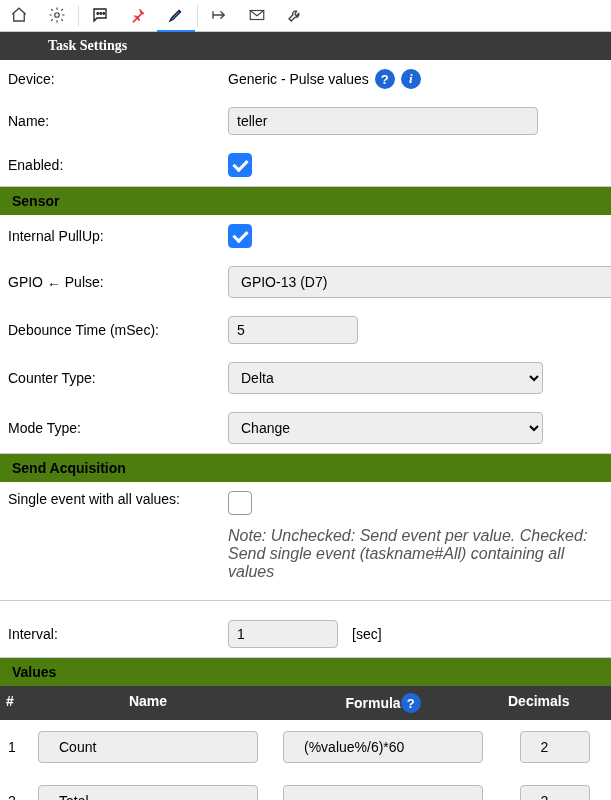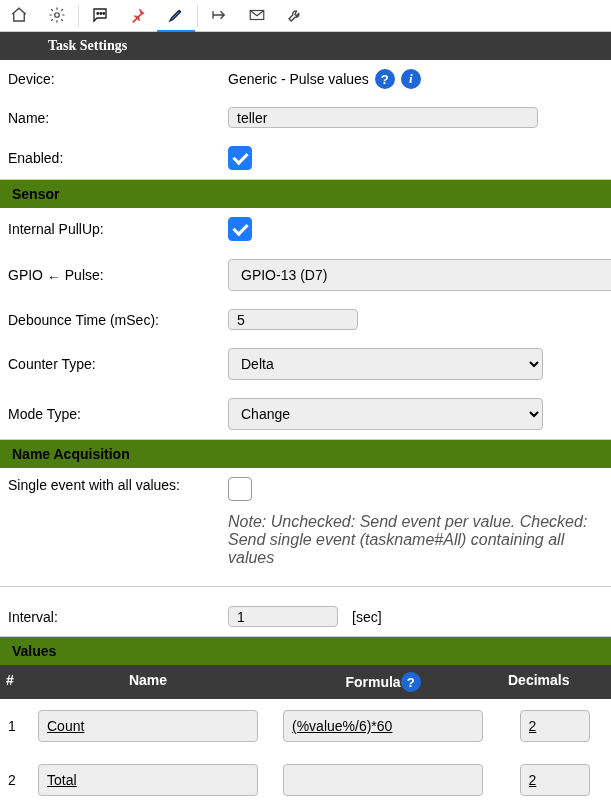--- a/index.html
+++ b/index.html
@@ -18,21 +18,21 @@
   
   .form-row { display: flex; align-items: center; padding: 9px 8px; }
   .form-label { width: 220px; flex-shrink: 0; }
   .form-control { flex: 1; display: flex; align-items: center; gap: 6px; }
   
   .device-text { display: flex; align-items: center; gap: 6px; }
   .help-badge { width: 20px; height: 20px; border-radius: 50%; background: #1e68d6; color: #fff; font-weight: bold; font-size: 13px; display: inline-flex; align-items: center; justify-content: center; border: 2px solid #1e68d6; cursor: pointer;}
   .info-badge { width: 20px; height: 20px; border-radius: 50%; background: #1e68d6; color: #fff; font-weight: bold; font-style: italic; font-family: serif; font-size: 13px; display: inline-flex; align-items: center; justify-content: center; border: 2px solid #1e68d6; cursor: pointer;}
   
   input[type=text], input[type=number] {
-    background: #eee; border: 1px solid #bbb; border-radius: 4px; padding: 6px 8px; font-size: 14px; font-family: inherit; height: 21px;
+    background: #eee; border: 1px solid #bbb; border-radius: 4px; padding: 6px 8px; font-size: 14px; font-family: inherit; height: 28px;
   }
   input[type=text].wide { width: 310px; }
   
   .cb { width: 24px; height: 24px; border: 1px solid #999; border-radius: 4px; background: #fff; display:inline-flex; align-items:center; justify-content:center; cursor:pointer; }
   .cb.checked { background: #1e7bff; border-color: #1e7bff; }
   .cb.checked::after { content: ""; width: 6px; height: 11px; border: solid #fff; border-width: 0 3px 3px 0; transform: rotate(45deg); margin-top:-3px;}
   
   select {
     background: #eee; border: 1px solid #bbb; border-radius: 4px; padding: 5px 8px; font-size: 14px; font-family: inherit; height: 32px;
   }
@@ -46,21 +46,21 @@
   .unit { margin-left: 8px; }
   
   
   .values-header { display:flex; background:#3a3a3a; color:#fff; font-weight:bold; }
   .values-header > div, .values-row > div { padding: 7px 6px; }
   .col-idx { width: 28px; }
   .col-name { width: 240px; text-align:center;}
   .col-formula { width: 230px; text-align:center; display:flex; align-items:center; justify-content:center; }
   .col-dec { flex:1; text-align:center;}
   .values-row { display:flex; align-items:center; padding: 4px 0;}
-  .values-row input { background:#eee; border:1px solid #bbb; border-radius:4px; padding:6px 8px; font-size:14px; height:32px;text-decoration:underline;}
+  .values-row input { background:#eee; border:1px solid #bbb; border-radius:4px; padding:6px 20px; font-size:14px; height:32px;}
   .values-row .col-name input { width: 220px; }
   .values-row .col-formula input { width: 200px; }
   .values-row .col-dec input { width: 70px; }
   .values-row .col-idx { padding-left: 8px; }
   .values-header .col-name { text-align:center;}
   .values-header .col-formula { justify-content:center;}
   .values-header .col-dec { text-align:left; padding-left: 10px;}
 </style>
 </head>
 <body>
@@ -177,21 +177,21 @@
 
 <div class="form-row">
   <div class="form-label">Mode Type:</div>
   <div class="form-control">
     <select class="med">
       <option>Change</option>
     </select>
   </div>
 </div>
 
-<div class="sub-header">Name Acquisition</div>
+<div class="sub-header">Send Acquisition</div>
 
 <div class="form-row" style="align-items:flex-start">
   <div class="form-label">Single event with all values:</div>
   <div class="form-control" style="flex-direction:column; align-items:flex-start;">
     <span class="cb"></span>
     <div class="note">Note: Unchecked: Send event per value. Checked: Send single event (taskname#All) containing all values</div>
   </div>
 </div>
 
 <hr class="sep">

